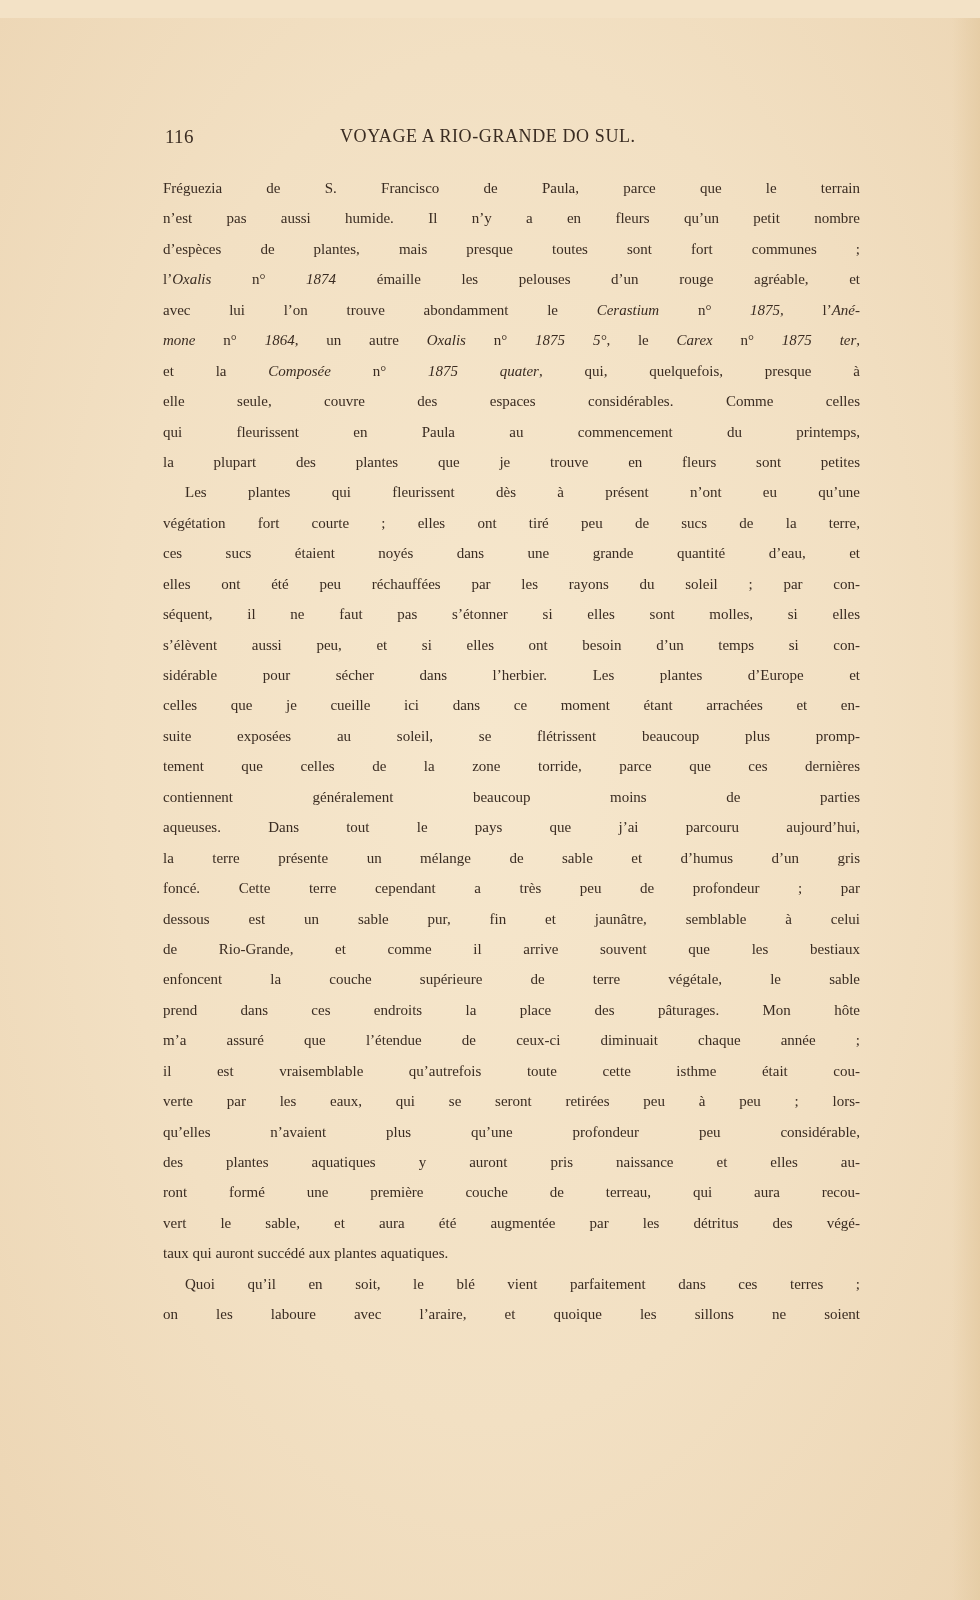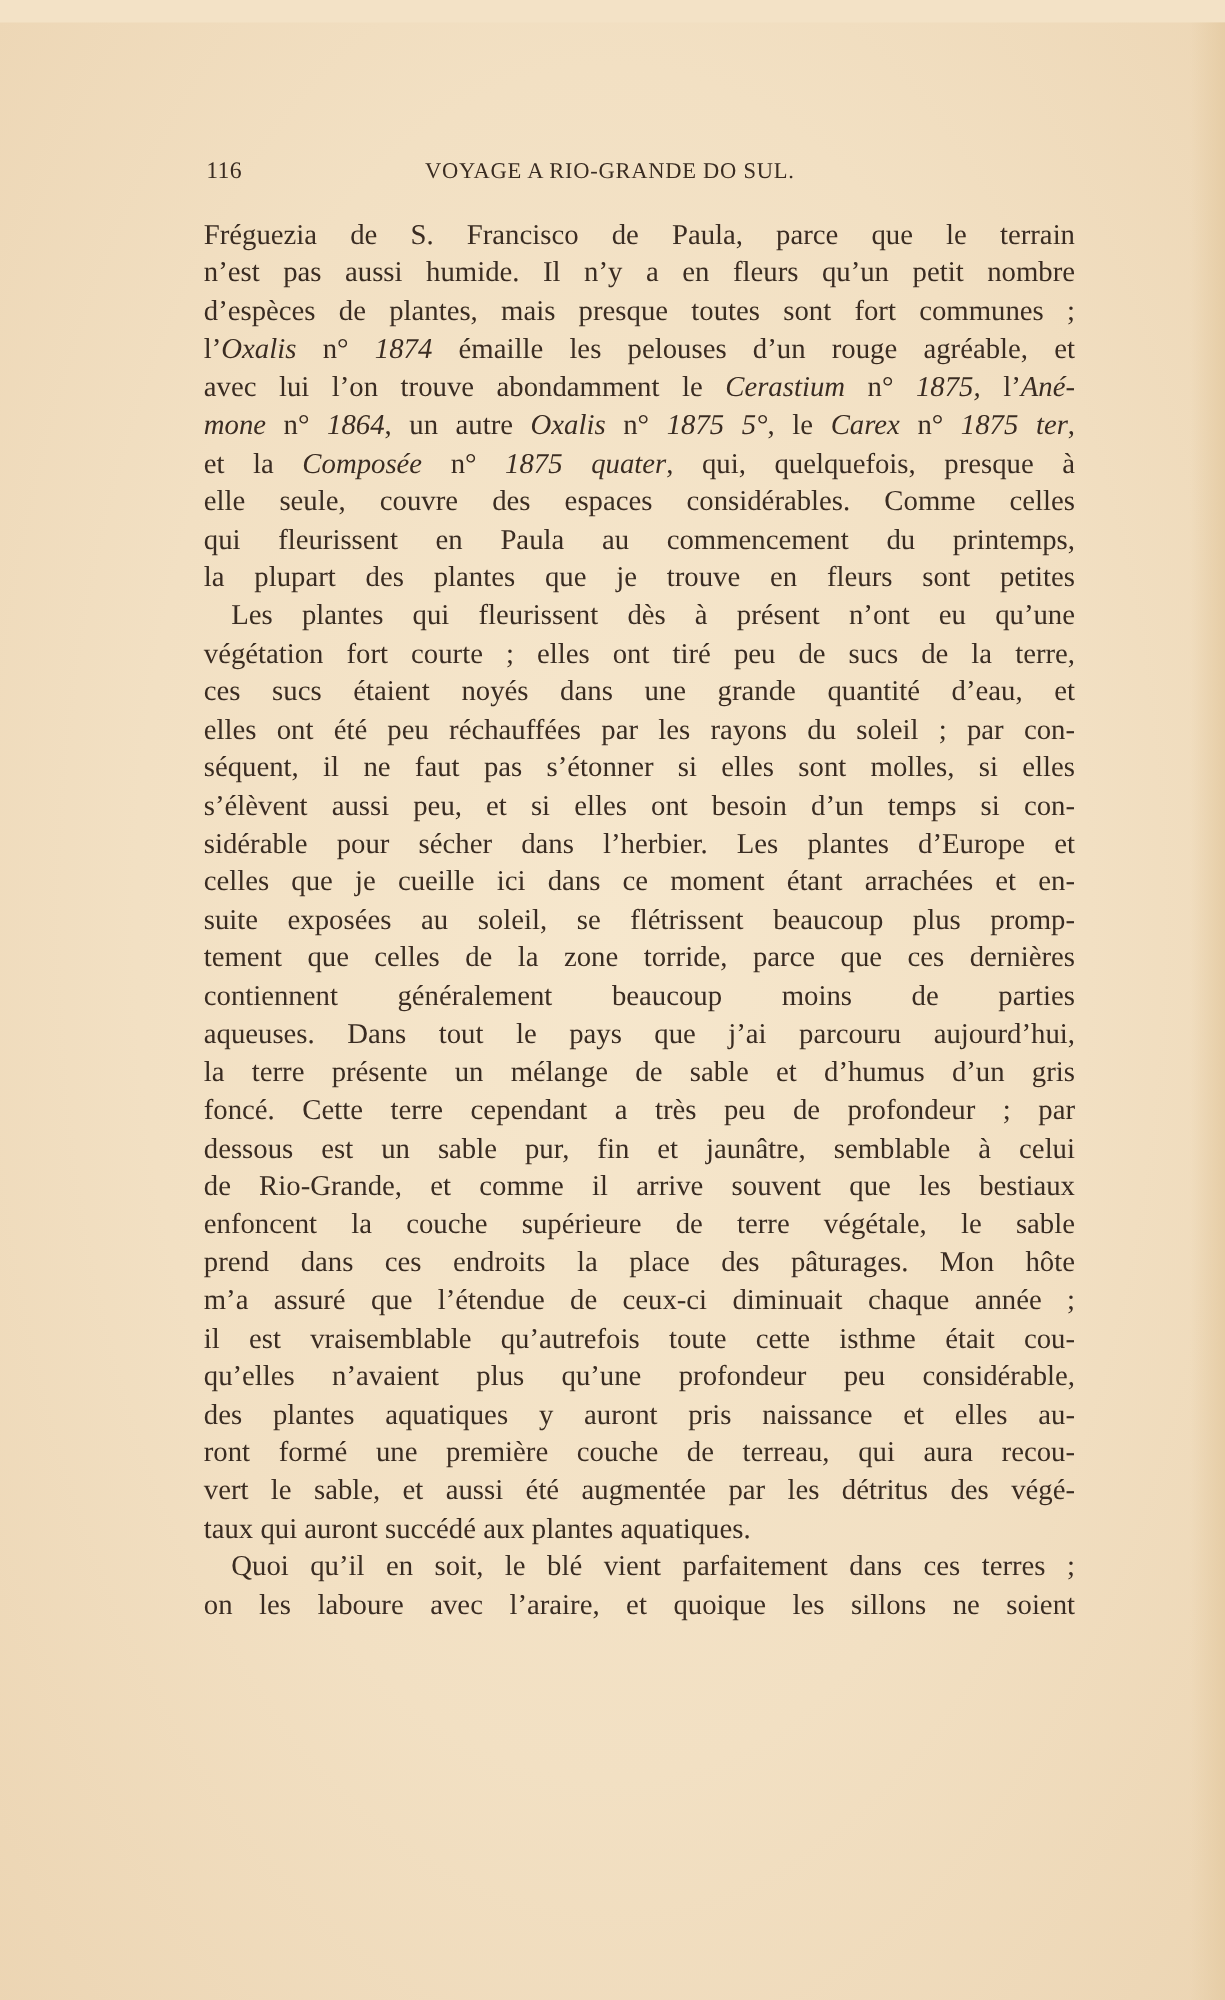--- a/index.html
+++ b/index.html
@@ -56,21 +56,21 @@
     }
     .body-text {
       position: absolute;
       top: 155px;
       left: 163px;
       width: 697px;
     }
     .line {
       height: 30.45px;
       line-height: 30.45px;
-      font-size: 23px;
+      font-size: 15px;
       white-space: nowrap;
       text-align: justify;
       text-align-last: justify;
     }
     .line.last {
       text-align-last: left;
     }
     .line.indent {
       padding-left: 22px;
     }
@@ -111,21 +111,22 @@
       <div class="line"><span>contiennent généralement beaucoup moins de parties</span></div>
       <div class="line"><span>aqueuses. Dans tout le pays que j’ai parcouru aujourd’hui,</span></div>
       <div class="line"><span>la terre présente un mélange de sable et d’humus d’un gris</span></div>
       <div class="line"><span>foncé. Cette terre cependant a très peu de profondeur ; par</span></div>
       <div class="line"><span>dessous est un sable pur, fin et jaunâtre, semblable à celui</span></div>
       <div class="line"><span>de Rio-Grande, et comme il arrive souvent que les bestiaux</span></div>
       <div class="line"><span>enfoncent la couche supérieure de terre végétale, le sable</span></div>
       <div class="line"><span>prend dans ces endroits la place des pâturages. Mon hôte</span></div>
       <div class="line"><span>m’a assuré que l’étendue de ceux-ci diminuait chaque année ;</span></div>
       <div class="line"><span>il est vraisemblable qu’autrefois toute cette isthme était cou-</span></div>
+      <div class="line"><span>verte par les eaux, qui se seront retirées peu à peu ; lors-</span></div>
       <div class="line"><span>qu’elles n’avaient plus qu’une profondeur peu considérable,</span></div>
       <div class="line"><span>des plantes aquatiques y auront pris naissance et elles au-</span></div>
       <div class="line"><span>ront formé une première couche de terreau, qui aura recou-</span></div>
-      <div class="line"><span>vert le sable, et aussi été augmentée par les détritus des végé-</span></div>
+      <div class="line"><span>vert le sable, et aura été augmentée par les détritus des végé-</span></div>
       <div class="line last"><span>taux qui auront succédé aux plantes aquatiques.</span></div>
       <div class="line indent"><span>Quoi qu’il en soit, le blé vient parfaitement dans ces terres ;</span></div>
       <div class="line"><span>on les laboure avec l’araire, et quoique les sillons ne soient</span></div>
     </div>
 </div>
 
 </body></html>

